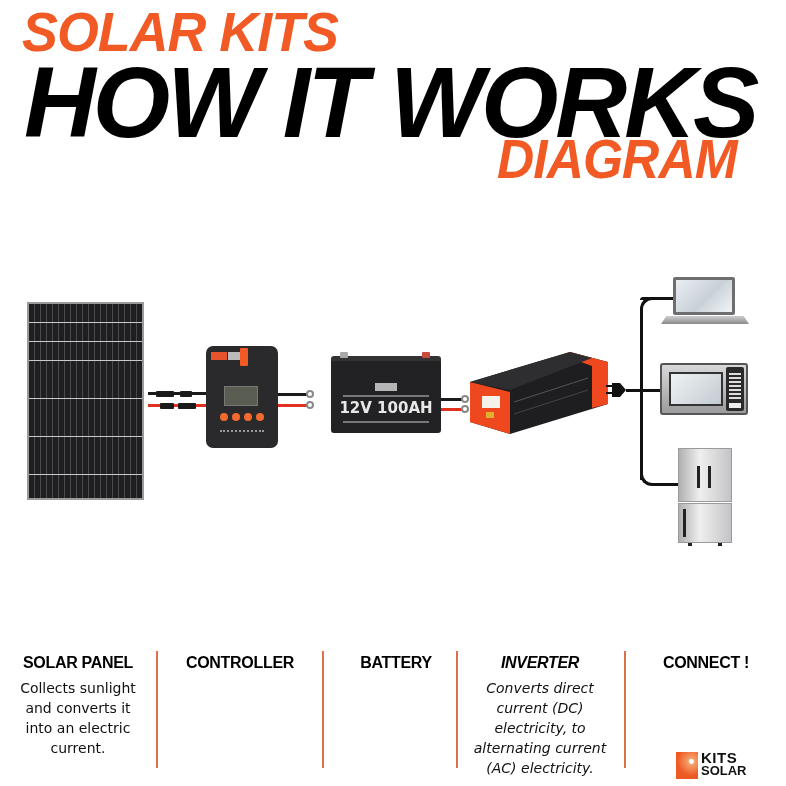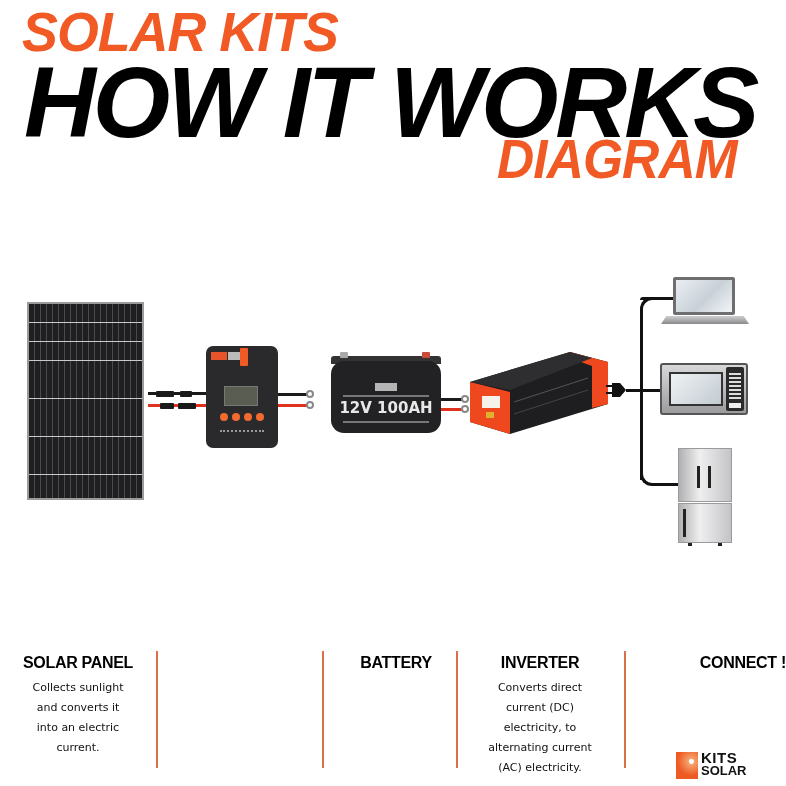--- a/index.html
+++ b/index.html
@@ -41,21 +41,21 @@
   .ctrl-logo { position: absolute; left: 5px; top: 6px; width: 16px; height: 8px; background: #e8542a; }
   .ctrl-logo2 { position: absolute; left: 22px; top: 6px; width: 14px; height: 8px; background: #bbb; }
   .ctrl-leds { position: absolute; left: 34px; top: 2px; width: 8px; height: 18px; background: #f15a24; border-radius: 1px; }
   .ctrl-screen { position: absolute; left: 18px; top: 40px; width: 34px; height: 20px; background: #5a5e52; border: 1px solid #777; }
   .ctrl-btn { position: absolute; top: 67px; width: 8px; height: 8px; border-radius: 50%; background: #f26a2e; }
   .ctrl-icons { position: absolute; left: 14px; top: 84px; width: 44px; height: 4px; border-top: 2px dotted #999; }
 
   
   .battery {
     position: absolute; left: 331px; top: 361px; width: 110px; height: 72px;
-    background: #222224; border-radius: 13px;
+    background: #222224; border-radius: 3px;
   }
   .bat-top { position: absolute; left: 331px; top: 356px; width: 110px; height: 8px; background: #333; border-radius: 3px 3px 0 0; }
   .bat-term { position: absolute; top: 352px; width: 8px; height: 6px; background: #aaa; border-radius: 1px; }
   .bat-label {
     position: absolute; left: 0; right: 0; top: 38px; text-align: center;
     color: #e8e8e8; font-family: "DejaVu Sans", sans-serif; font-weight: bold; font-size: 15px; letter-spacing: 0px;
   }
   .bat-logo { position: absolute; left: 44px; top: 22px; width: 22px; height: 8px; background: #b5b5b5; }
   .bat-small { position: absolute; left: 12px; right: 12px; height: 2px; background: #777; }
 
@@ -79,21 +79,21 @@
   .fridge-bot { position: absolute; left: 678px; top: 503px; width: 54px; height: 40px; background: linear-gradient(90deg,#b0b0b2,#efeff0 40%,#c4c4c6); border: 1px solid #9a9a9c; }
   .fridge-handle { position: absolute; width: 3px; background: #222; }
   .fridge-foot { position: absolute; top: 543px; width: 4px; height: 3px; background: #222; }
 
   
   .col { position: absolute; top: 654px; text-align: center; }
   .col h3 {
     font-family: "Liberation Sans", sans-serif; font-weight: 900; font-size: 16px;
     color: #000; letter-spacing: -0.3px; margin-bottom: 6px; white-space: nowrap;
   }
-  .col p { font-family: "DejaVu Sans", sans-serif; font-size: 11px; line-height: 20px; color: #111; white-space: pre-line; }
+  .col p { font-family: "DejaVu Sans", sans-serif; font-size: 14px; line-height: 20px; color: #111; white-space: pre-line; }
   .divider { position: absolute; top: 651px; width: 2px; height: 117px; background: #d9714d; }
 
   .logo { position: absolute; left: 676px; top: 752px; width: 70px; height: 28px; }
   .logo-sun { position: absolute; left: 0; top: 0; width: 22px; height: 27px; background: radial-gradient(circle at 70% 35%, #fff 0 2px, #f5a26c 3px, #ee5a24 60%); }
   .logo-text { position: absolute; left: 25px; top: -1px; font-family: "Liberation Sans", sans-serif; font-weight: 900; color: #111; line-height: 13px; }
   .logo-rich { font-size: 15px; letter-spacing: 0.5px; }
   .logo-solar { font-size: 13px; }
 </style>
 </head>
 <body>
@@ -195,39 +195,40 @@
 <div class="col" style="left:0px; width:156px;">
   <h3>SOLAR PANEL</h3>
   <p>Collects sunlight
 and converts it
 into an electric
 current.</p>
 </div>
 <div class="divider" style="left:156px;"></div>
 
 <div class="col" style="left:158px; width:164px;">
+  <h3>CONTROLLER</h3>
 </div>
 <div class="divider" style="left:322px;"></div>
 
 <div class="col" style="left:324px; width:144px;">
   <h3>BATTERY</h3>
 </div>
 <div class="divider" style="left:456px;"></div>
 
-<div class="col" style="left:456px; width:168px;">
+<div class="col" style="left:456px; width:168px;font-style:italic;">
   <h3>INVERTER</h3>
   <p>Converts direct
 current (DC)
 electricity, to
 alternating current
 (AC) electricity.</p>
 </div>
 <div class="divider" style="left:624px;"></div>
 
-<div class="col" style="left:626px; width:160px;text-align:right;">
+<div class="col" style="left:626px; width:160px;">
   <h3>CONNECT !</h3>
 </div>
 
 <div class="logo">
   <div class="logo-sun"></div>
   <div class="logo-text">
     <div class="logo-rich">KITS</div>
     <div class="logo-solar">SOLAR</div>
   </div>
 </div>

